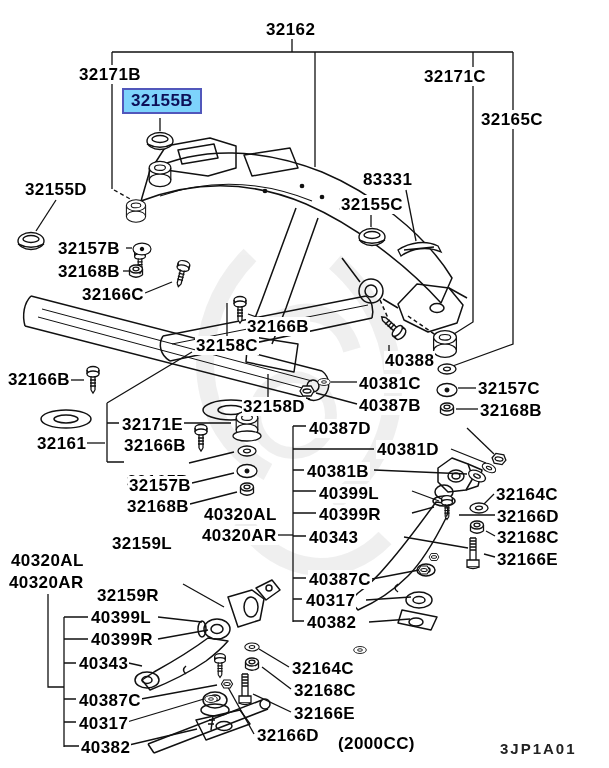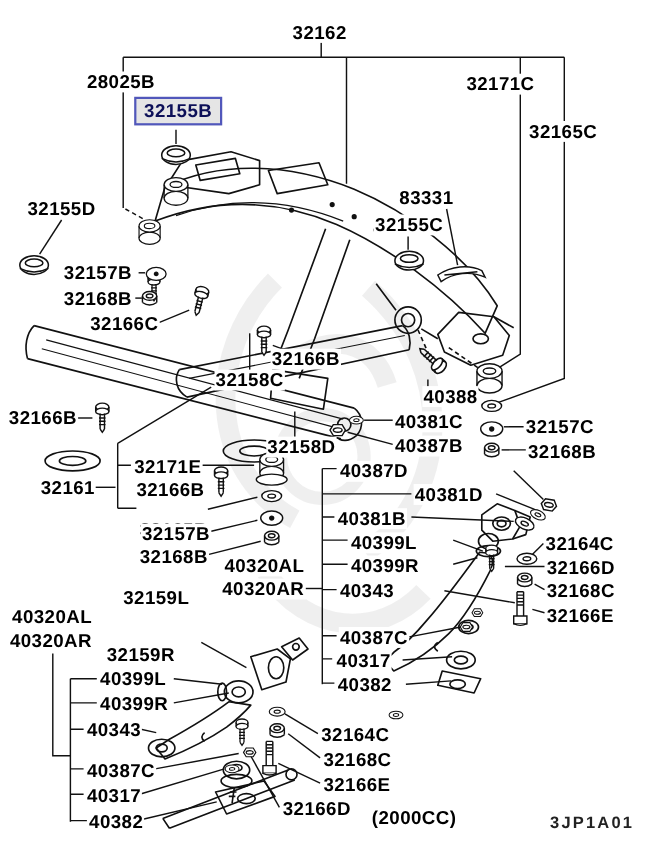--- a/index.html
+++ b/index.html
@@ -7,21 +7,21 @@
     position:relative; width:609px; height:768px; background:#ffffff;
     overflow:hidden; font-family:"Liberation Sans", sans-serif;
   }
   .stage svg { position:absolute; left:0; top:0; }
   .lbl {
     position:absolute; font-weight:bold; font-size:17px; line-height:19px;
     color:#000; letter-spacing:0.4px; white-space:nowrap;
     background:#fff; padding:0 1px; cursor:pointer;
   }
   .lbl.hl {
-    background:#e5e5e5; border:2px solid #5157bb; color:#0d1058;
+    background:#7dd3fc; border:2px solid #5157bb; color:#0d1058;
     padding:2px 7px; line-height:18px;
   }
   .lbl.note { cursor:default; background:transparent; }
   .code {
     position:absolute; font-weight:bold; font-size:15px; letter-spacing:2px;
     color:#222; white-space:nowrap;
   }
 </style>
 </head>
 <body>
@@ -264,21 +264,21 @@
     <use href="#g-washer" transform="translate(252,647) scale(0.8)"></use>
     <use href="#g-capnut" transform="translate(252,665)"></use>
     <use href="#g-stud" transform="translate(245,688)"></use>
     <use href="#g-bolt" transform="translate(220,664) scale(0.9)"></use>
     <use href="#g-nut" transform="translate(227,684) scale(0.8)"></use>
     <use href="#g-washer" transform="translate(211,699) scale(0.7)"></use>
   </g>
 </svg>
 
   <div class="lbl" style="left:265px;top:20px">32162</div>
-  <div class="lbl" style="left:78px;top:65px">28025B</div>
+  <div class="lbl" style="left:78px;top:65px">32171B</div>
   <div class="lbl hl" style="left:122px;top:88px">32155B</div>
   <div class="lbl" style="left:423px;top:67px">32171C</div>
   <div class="lbl" style="left:480px;top:110px">32165C</div>
   <div class="lbl" style="left:24px;top:180px">32155D</div>
   <div class="lbl" style="left:362px;top:170px">83331</div>
   <div class="lbl" style="left:340px;top:195px">32155C</div>
   <div class="lbl" style="left:57px;top:239px">32157B</div>
   <div class="lbl" style="left:57px;top:262px">32168B</div>
   <div class="lbl" style="left:81px;top:285px">32166C</div>
   <div class="lbl" style="left:7px;top:370px">32166B</div>

